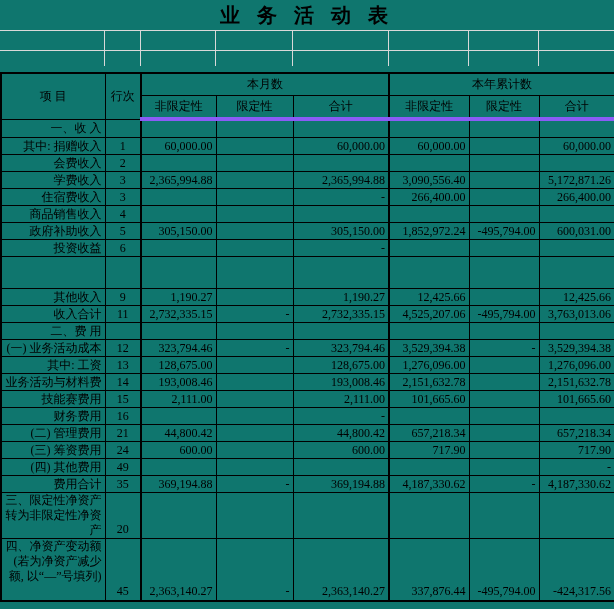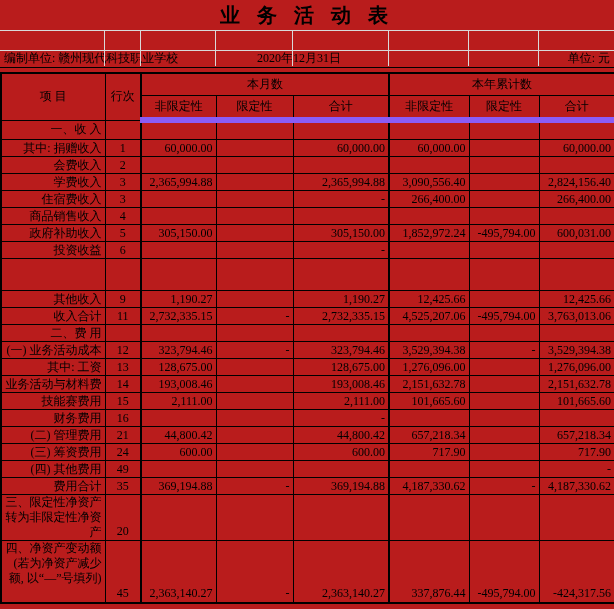--- a/index.html
+++ b/index.html
@@ -1,19 +1,19 @@
 <!DOCTYPE html>
 <html><head>
 <meta charset="utf-8">
 <style>
   html,body{margin:0;padding:0;background:#ffffff;}
   .page{
     position:relative;
     width:614px;height:609px;
-    background:#b91c1c;
+    background:#0f766e;
     font-family:"Liberation Serif","DejaVu Serif",serif;
     color:#000;
     overflow:hidden;
   }
   
   .top-area{position:relative;width:614px;height:72px;}
   .title-row{
     height:30px;display:flex;align-items:center;justify-content:center;
     border-bottom:1px solid #d9d9d9;
   }
@@ -34,21 +34,21 @@
     position:absolute;left:0;top:72px;
     width:614px;border-collapse:collapse;table-layout:fixed;
     font-size:12px;
   }
   table.sheet{border:2px solid #000;}
   table.sheet th,table.sheet td{
     border:1px solid #000;padding:0 3px;overflow:hidden;
     font-weight:normal;line-height:1.25;
   }
   thead th{text-align:center;vertical-align:middle;height:21px;}
-  thead tr.sub th{border-bottom:6px solid #8b5cf6;}
+  thead tr.sub th{border-bottom:4px solid #8b5cf6;}
   .tr-thick{border-right:2px solid #000 !important;}
   td.lbl{text-align:right;vertical-align:middle;white-space:normal;}
   td.lbl.indent{}
   td.num{text-align:right;vertical-align:middle;font-variant-numeric:tabular-nums;}
   td.lineno{text-align:center;vertical-align:middle;}
   tr.r-data td,tr.r-section td{height:16px;}
   tr.r-spacer td{height:31px;}
   tr.r-multiline td{height:34px;}
   tr.r-footer td{height:60px;}
   tr.r-multiline td.lineno,tr.r-multiline td.num,
@@ -58,25 +58,20 @@
 </head>
 <body>
 
 <div class="page">
 
   <div class="top-area">
     <div class="title-row">
       <span class="title">业 务 活 动 表</span>
     </div>
     <div class="blank-row"></div>
-    <div class="meta-row">
-      <span class="meta-left">编制单位: 赣州现代科技职业学校</span>
-      <span class="meta-date">2020年12月31日</span>
-      <span class="meta-unit">单位: 元</span>
-    </div>
 
     <div class="vgrid" style="left:104px"></div>
     <div class="vgrid" style="left:140px"></div>
     <div class="vgrid" style="left:215px"></div>
     <div class="vgrid" style="left:292px"></div>
     <div class="vgrid" style="left:388px"></div>
     <div class="vgrid" style="left:468px"></div>
     <div class="vgrid" style="left:538px"></div>
   </div>
 
@@ -139,21 +134,21 @@
           <td class="num"></td>
         </tr>
         <tr class="r-data">
           <td class="lbl">学费收入</td>
           <td class="lineno tr-thick">3</td>
           <td class="num">2,365,994.88</td>
           <td class="num"></td>
           <td class="num tr-thick">2,365,994.88</td>
           <td class="num">3,090,556.40</td>
           <td class="num"></td>
-          <td class="num">2,824,156.40</td>
+          <td class="num">5,172,871.26</td>
         </tr>
         <tr class="r-data">
           <td class="lbl">住宿费收入</td>
           <td class="lineno tr-thick">3</td>
           <td class="num"></td>
           <td class="num"></td>
           <td class="num tr-thick">-</td>
           <td class="num">266,400.00</td>
           <td class="num"></td>
           <td class="num">266,400.00</td>

